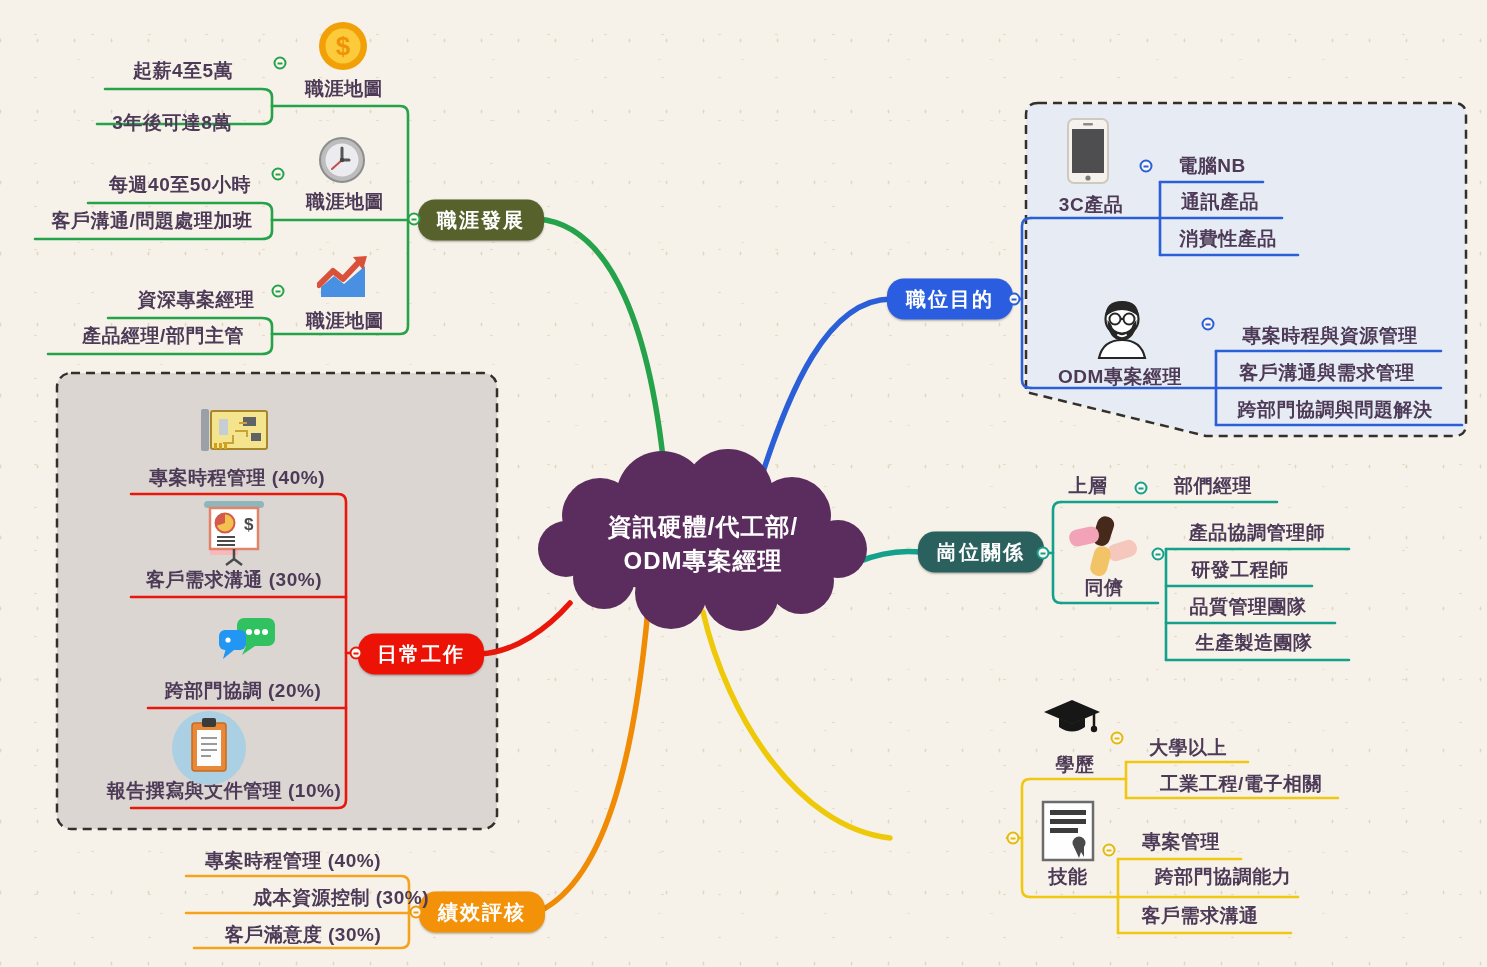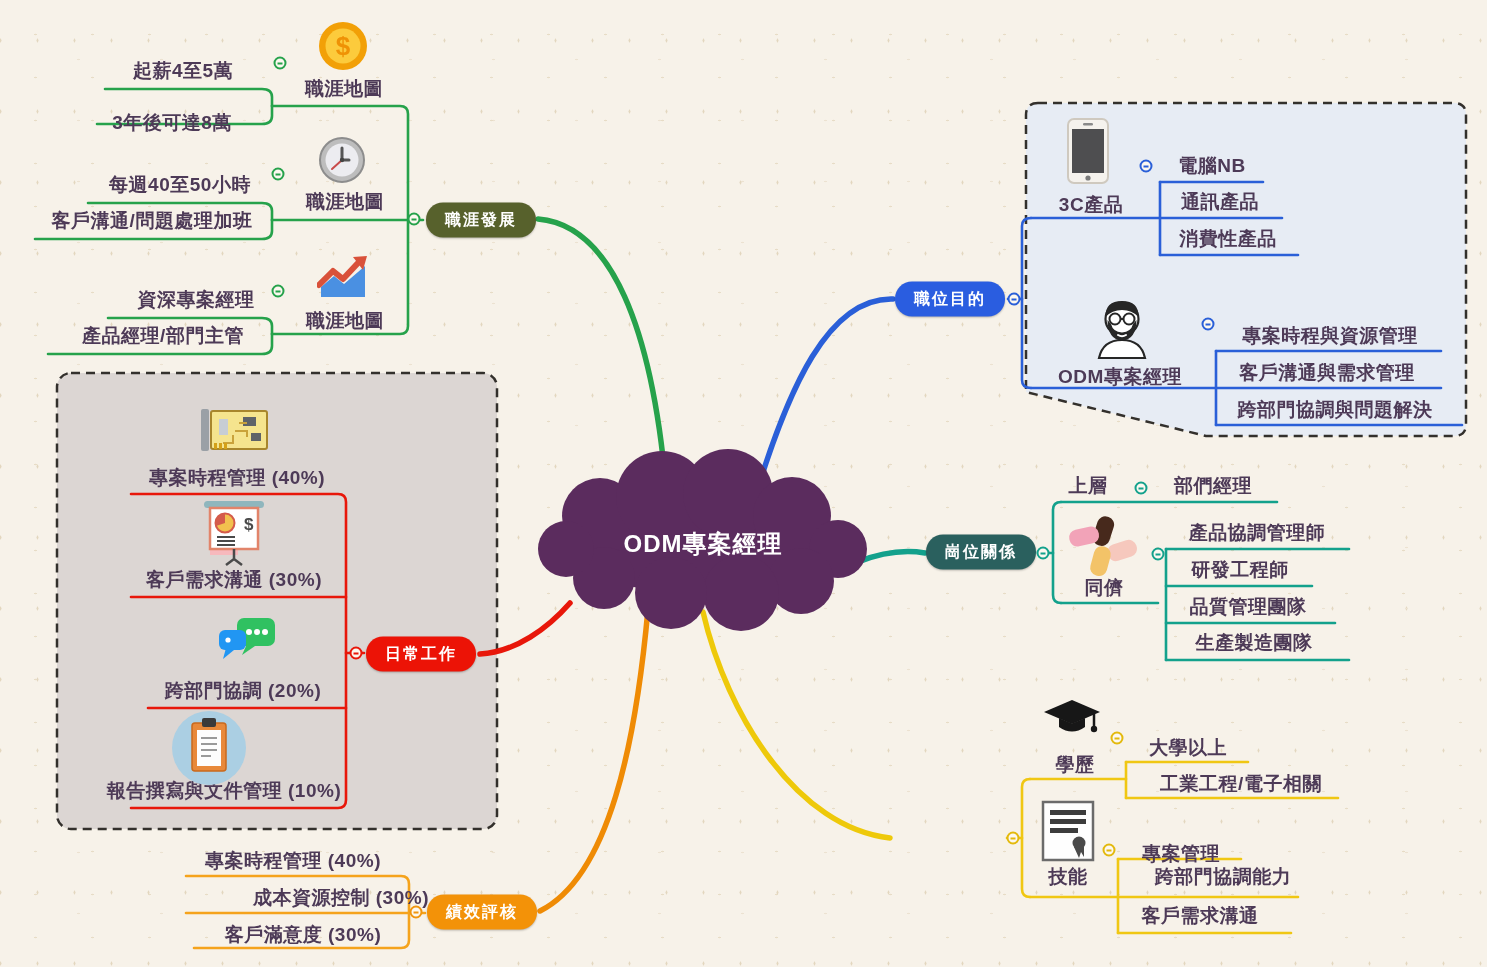--- a/index.html
+++ b/index.html
@@ -14,21 +14,21 @@
     background-size:57px 43px,83px 61px,37px 71px;
     background-position:7px 13px,37px 29px,19px 5px;
   }
   svg.wires{position:absolute;left:0;top:0;z-index:1;}
   .t{
     position:absolute;transform:translate(-50%,-50%);white-space:nowrap;
     color:#4d3a57;font-weight:700;font-size:19px;z-index:3;letter-spacing:0.5px;
   }
   .pill{
     position:absolute;transform:translate(-50%,-50%);white-space:nowrap;
-    color:#fff;font-weight:700;font-size:16px;letter-spacing:2px;
+    color:#fff;font-weight:700;font-size:20px;letter-spacing:2px;
     padding:7px 19px;border-radius:17px;z-index:3;
     box-shadow:0 1px 2px rgba(0,0,0,0.25);
   }
   .cloud-label{
     position:absolute;transform:translate(-50%,-50%);z-index:3;text-align:center;
     color:#fff;font-weight:700;font-size:24px;line-height:1.4;letter-spacing:1px;white-space:nowrap;
   }
   .icon{position:absolute;z-index:3;}
   .mk{
     position:absolute;transform:translate(-50%,-50%);z-index:4;
@@ -129,20 +129,21 @@
       <circle cx="838" cy="549" r="29"></circle>
         <circle cx="801" cy="581" r="33"></circle>
       <circle cx="741" cy="593" r="38"></circle>
         <circle cx="671" cy="593" r="36"></circle>
       <circle cx="604" cy="578" r="31"></circle>
         <circle cx="566" cy="549" r="28"></circle>
     </g>
   </svg>
 
   <div class="cloud-label" style="left:703px;top:544px;">
+    <div>資訊硬體/代工部/</div>
     <div>ODM專案經理</div>
   </div>
 
   <div class="pill" style="left:481px;top:220px;background:#57612c;">職涯發展</div>
   <div class="pill" style="left:950px;top:299px;background:#2a5de0;">職位目的</div>
   <div class="pill" style="left:981px;top:552px;background:#2a605e;">崗位關係</div>
   <div class="pill" style="left:421px;top:654px;background:#ec1306;">日常工作</div>
   <div class="pill" style="left:482px;top:912px;background:#f39208;">績效評核</div>
 
   <div class="t" style="left:183px;top:71px;">起薪4至5萬</div>
@@ -178,21 +179,21 @@
   <div class="t" style="left:224px;top:791px;">報告撰寫與文件管理 (10%)</div>
 
   <div class="t" style="left:293px;top:861px;">專案時程管理 (40%)</div>
   <div class="t" style="left:293px;top:898px;margin-left:48px;">成本資源控制 (30%)</div>
   <div class="t" style="left:303px;top:935px;">客戶滿意度 (30%)</div>
 
   <div class="t" style="left:1075px;top:765px;">學歷</div>
   <div class="t" style="left:1188px;top:748px;text-align:right;">大學以上</div>
   <div class="t" style="left:1241px;top:784px;">工業工程/電子相關</div>
   <div class="t" style="left:1068px;top:877px;">技能</div>
-  <div class="t" style="left:1181px;top:842px;margin-top:12px;">專案管理</div>
+  <div class="t" style="left:1181px;top:842px;">專案管理</div>
   <div class="t" style="left:1223px;top:877px;">跨部門協調能力</div>
   <div class="t" style="left:1200px;top:916px;">客戶需求溝通</div>
 
   <svg class="icon" style="left:317px;top:20px;" width="52" height="52" viewBox="0 0 52 52">
     <circle cx="26" cy="26" r="24" fill="#f2a007"></circle>
     <circle cx="26" cy="26" r="17.5" fill="#fccb3c"></circle>
     <text x="26" y="35" text-anchor="middle" font-size="26" font-weight="bold" fill="#ef9205">$</text>
   </svg>
 
   <svg class="icon" style="left:318px;top:136px;" width="48" height="48" viewBox="0 0 48 48">

